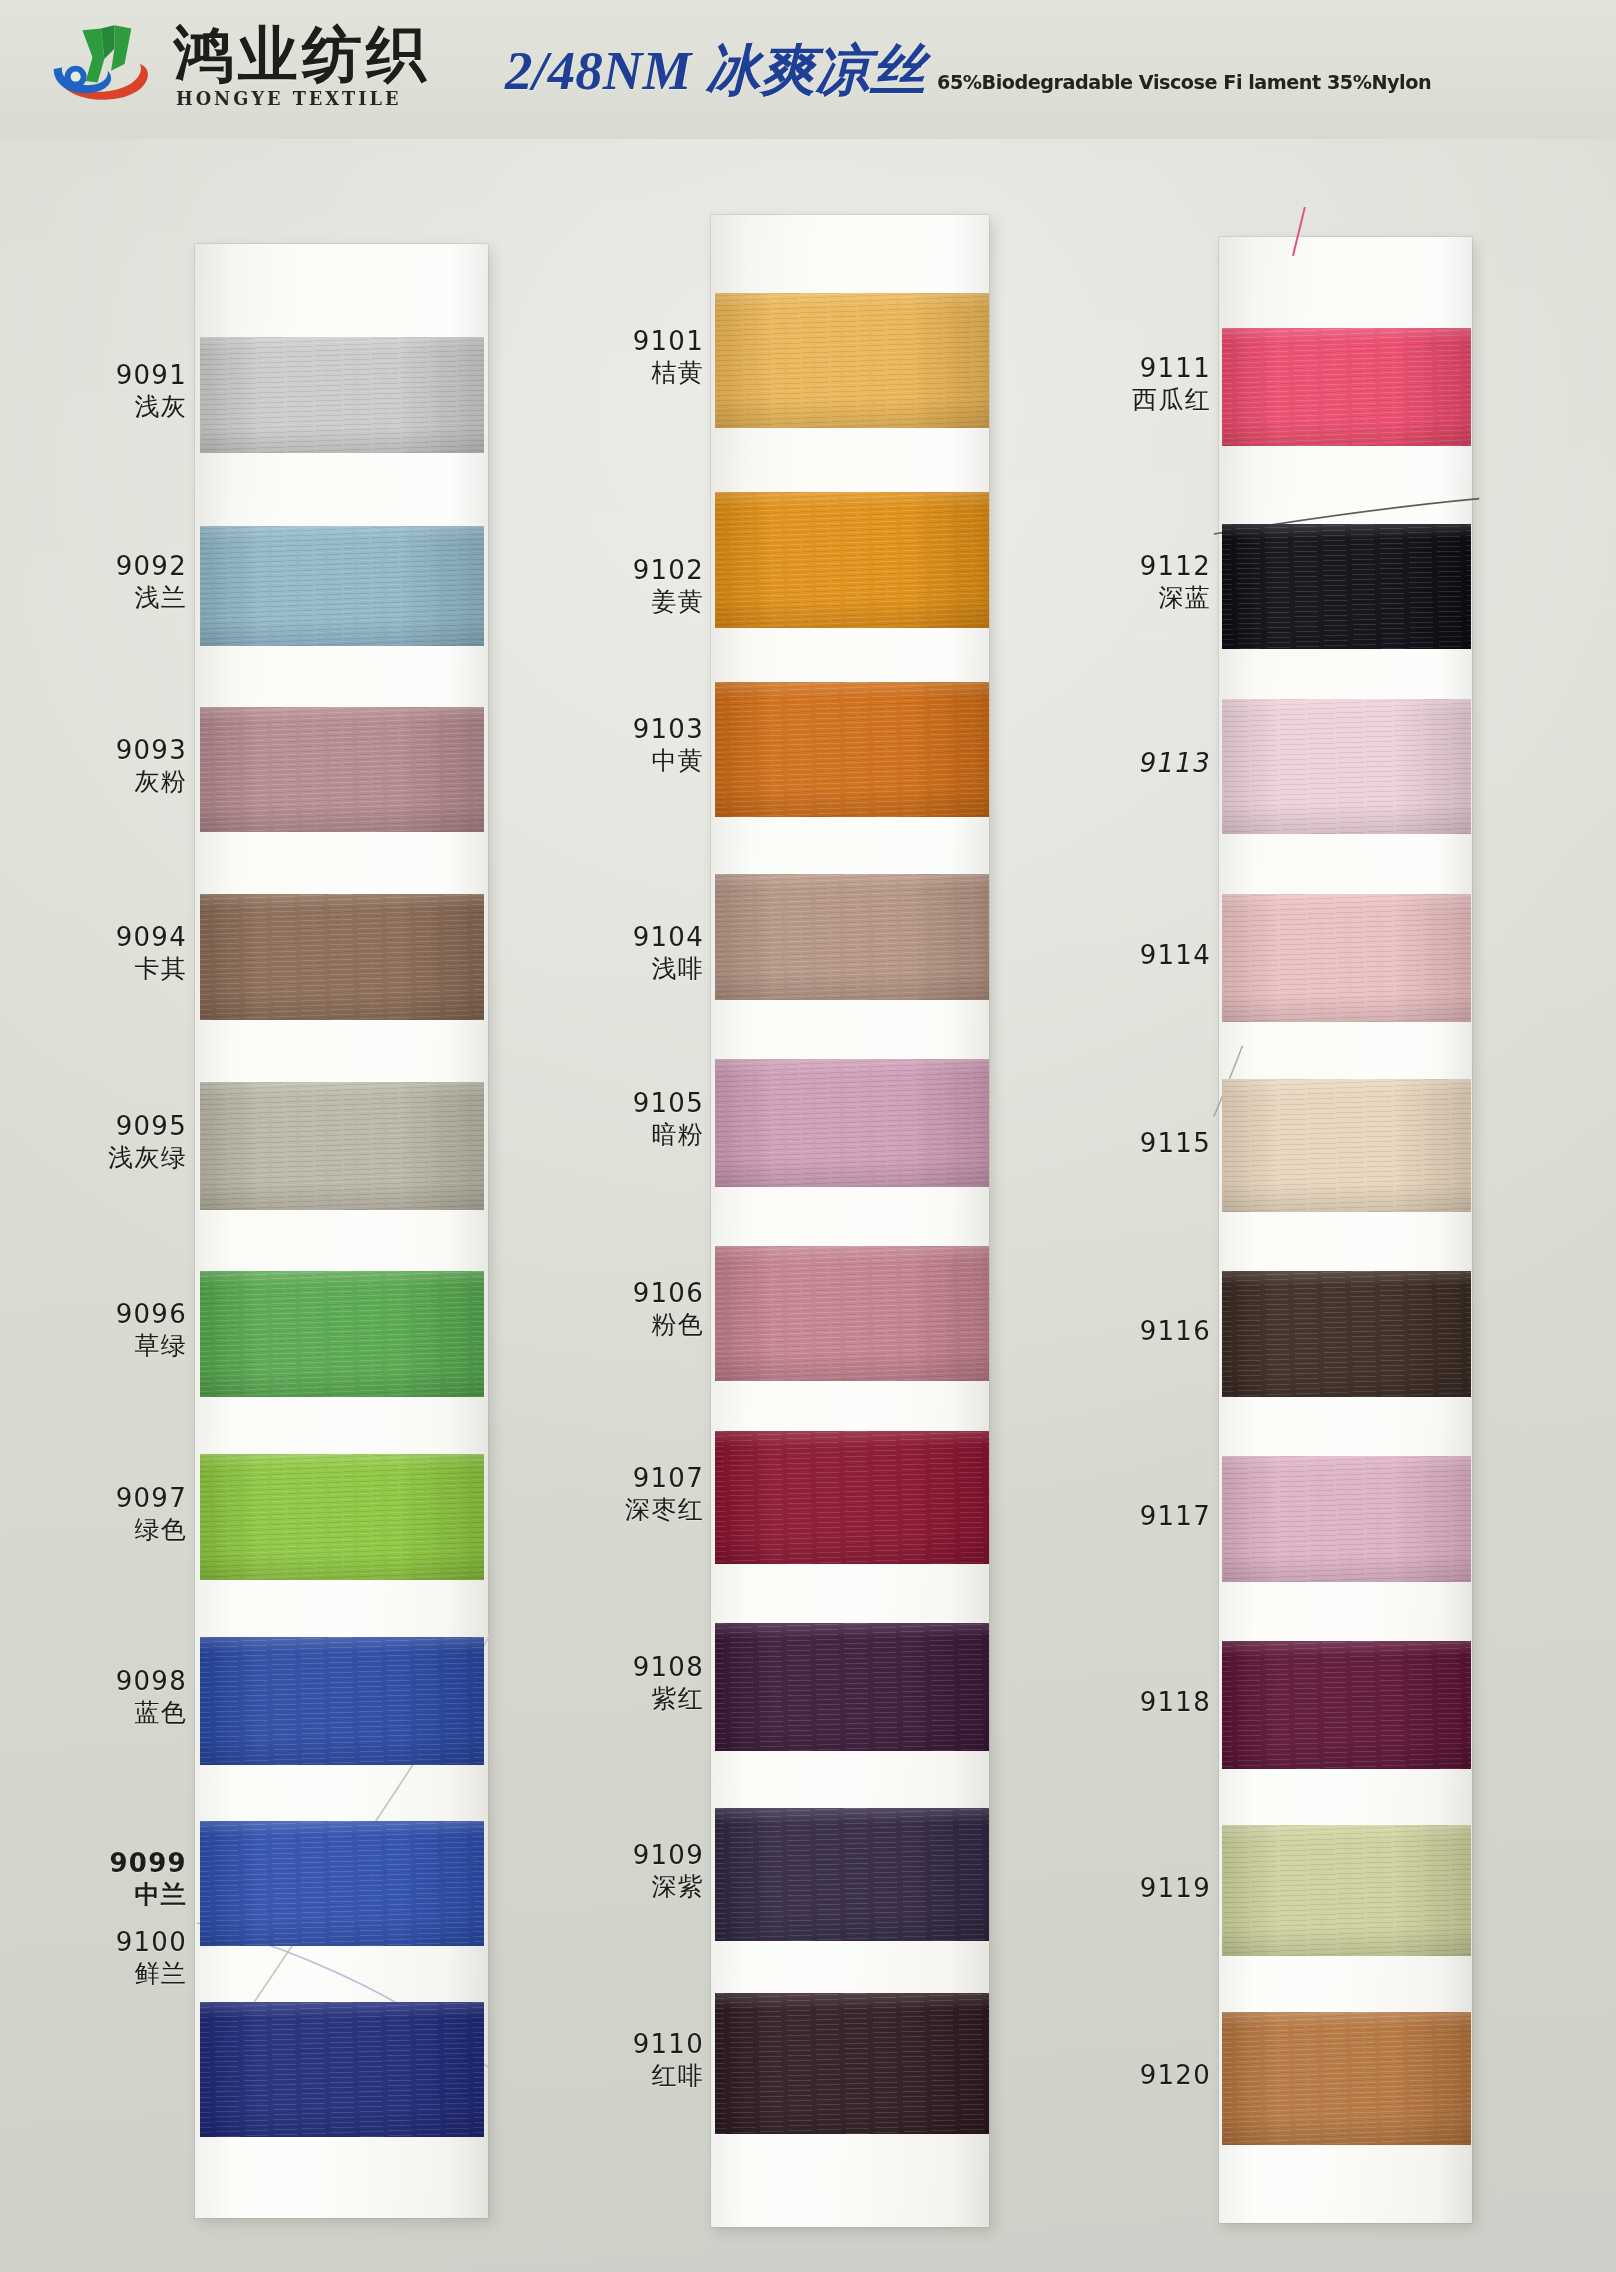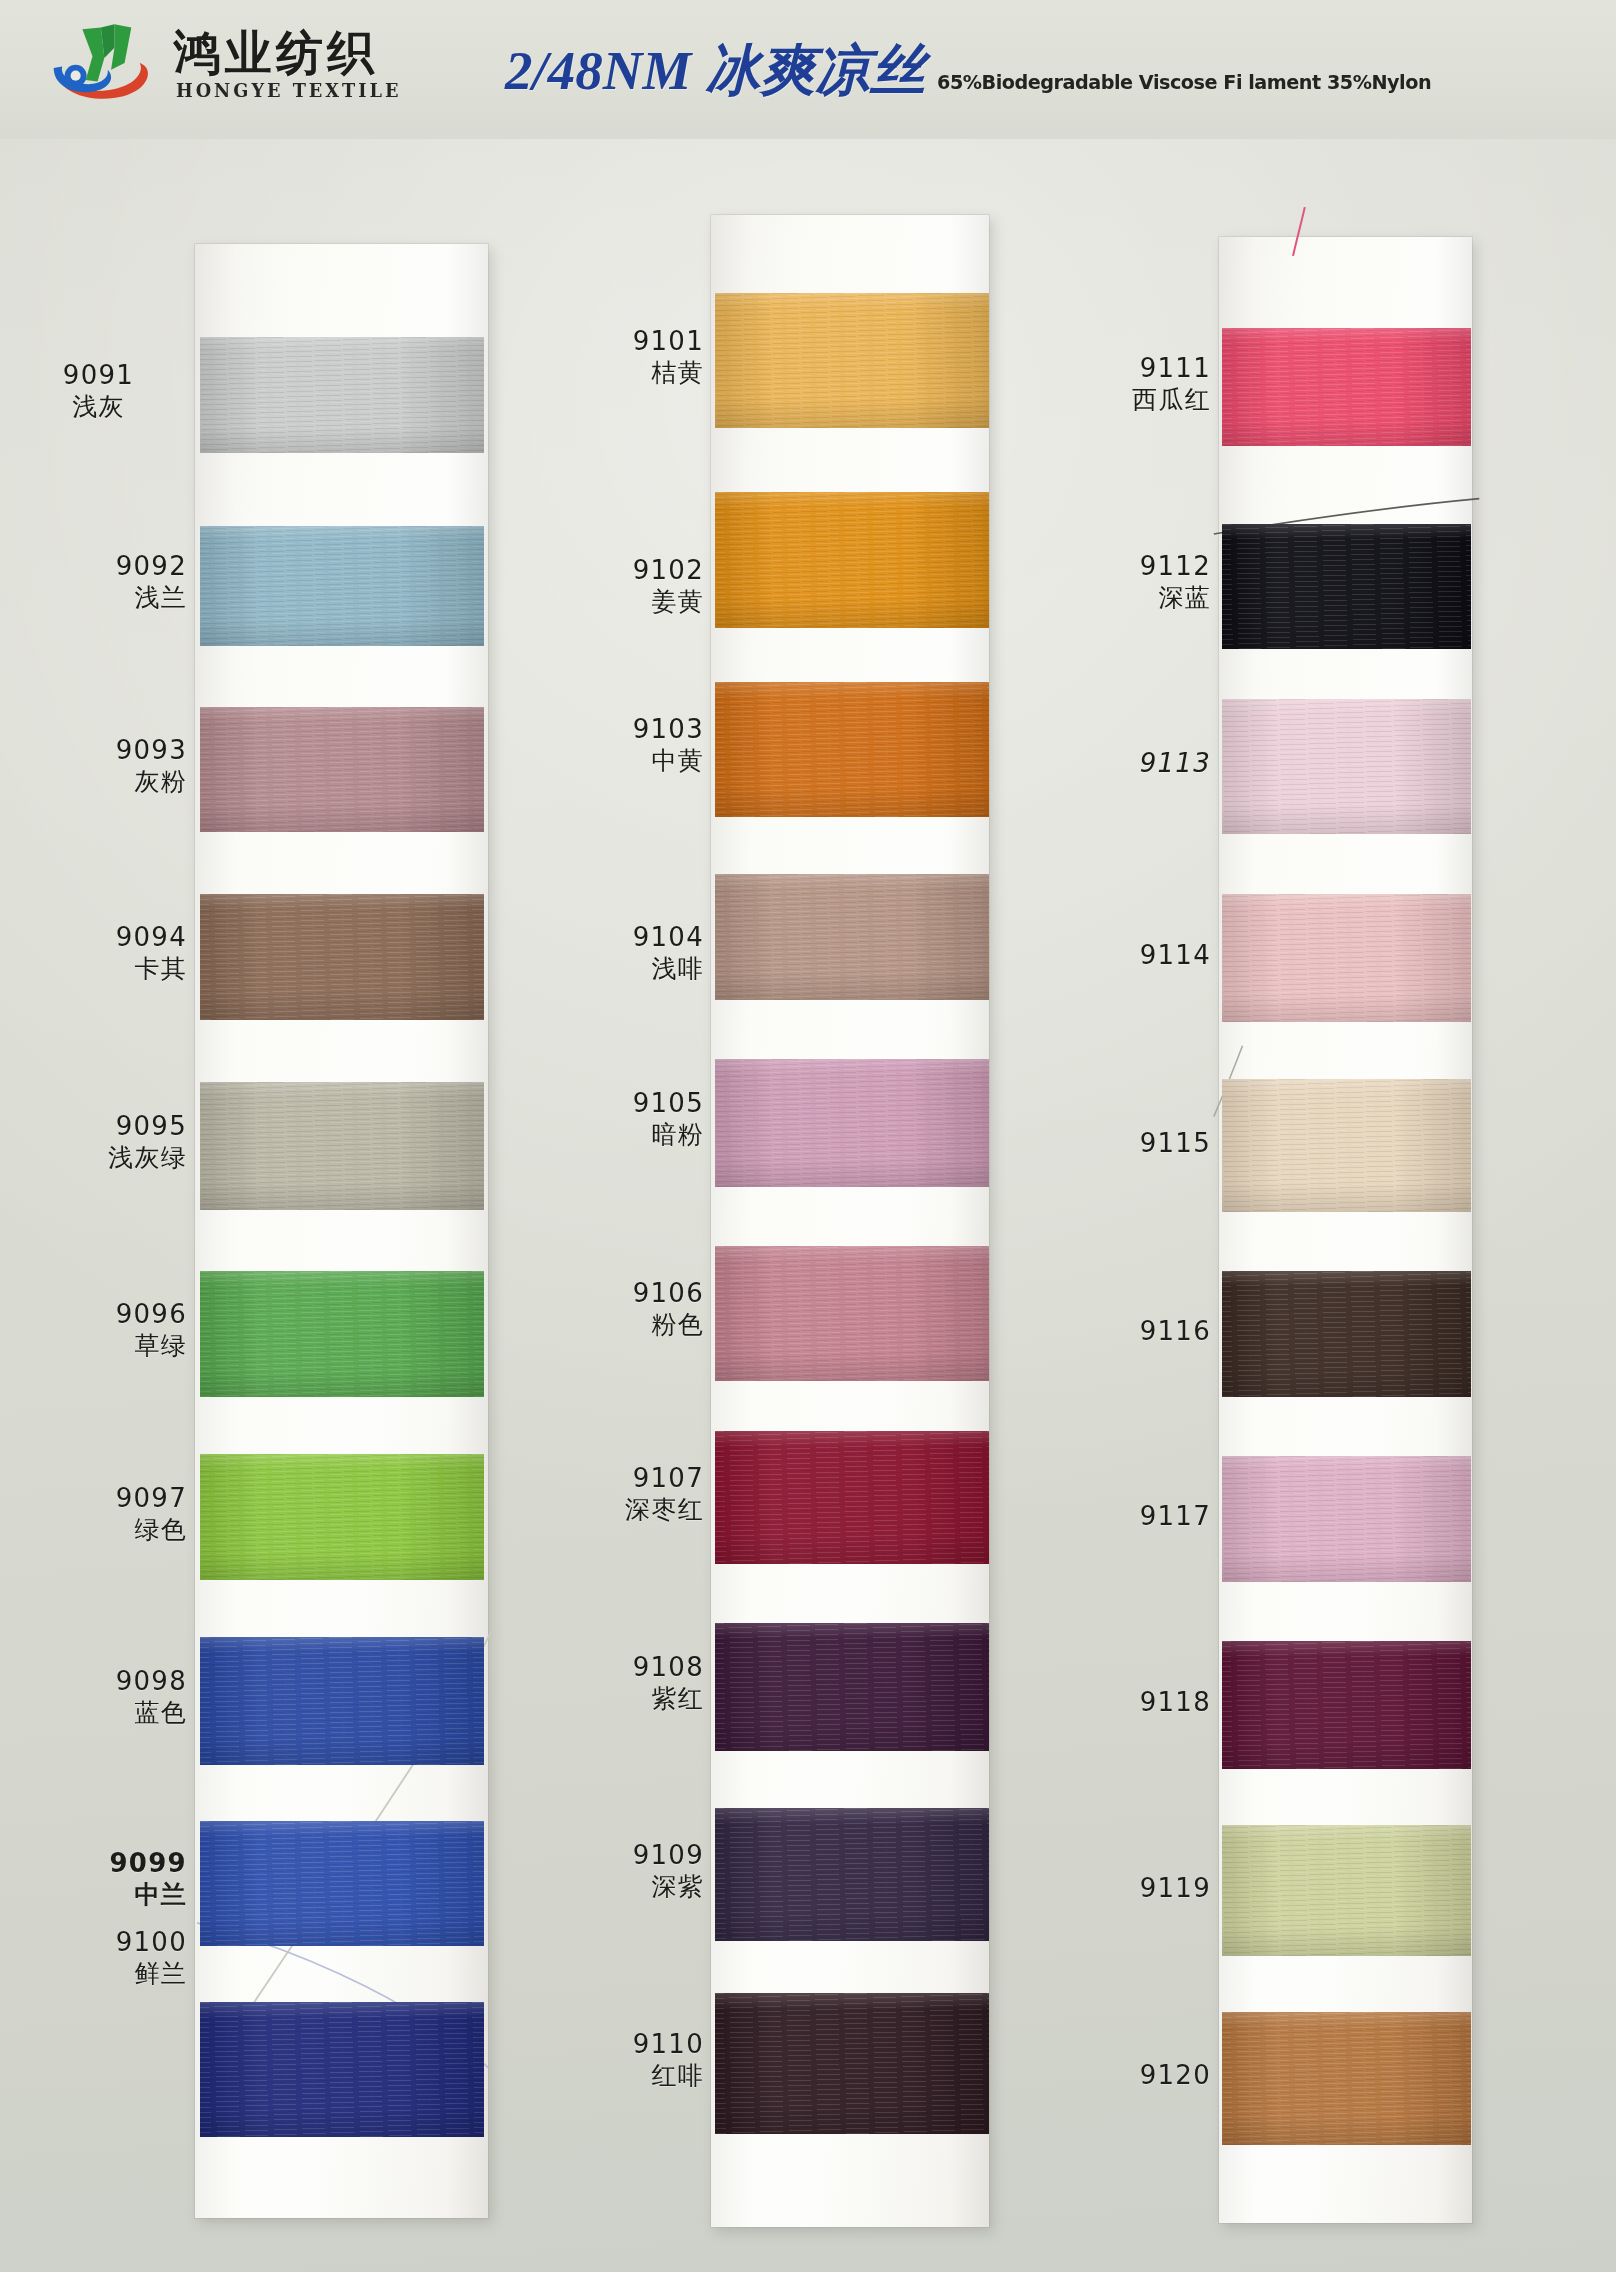--- a/index.html
+++ b/index.html
@@ -50,21 +50,21 @@
   .logo-mark svg { display: block; }
 
   .logo-words {
     display: flex;
     flex-direction: column;
     justify-content: center;
     padding-top: 5px;
   }
   .logo-cn {
     font-family: "DejaVu Serif", "Liberation Serif", serif;
-    font-size: 47px;
+    font-size: 60px;
     font-weight: bold;
     letter-spacing: 4.2px;
     color: #1d1d1b;
     line-height: 1.02;
     text-shadow: 0 0.8px 0.8px rgba(255,255,255,0.5);
   }
   .logo-en {
     font-family: "DejaVu Serif", "Liberation Serif", serif;
     font-size: 17.7px;
     font-weight: bold;
@@ -244,21 +244,21 @@
   <svg class="stray" style="left:1212px; top:1044px; width:34px; height:76px;" viewBox="0 0 40 90" width="34" height="76">
     <path d="M2 86 C 14 58, 26 28, 36 2" stroke="#a9aaa2" stroke-width="1.8" fill="none"></path>
   </svg>
 
   <div id="swatch-layer">
       <div class="swatch" style="left: 200px; top: 337px; width: 284px; height: 116px; --c: #c8cbc9;">
         <div class="fill"></div>
         <div class="threads"></div>
         <div class="shade"></div>
       </div>
-      <div class="label" style="width: 177px; left: 10px; top: 361px; text-align: center;">
+      <div class="label" style="width: 177px; left: 10px; top: 361px;">
         <span class="code">9091</span>
         <span class="name">浅灰</span>
       </div>
       <div class="swatch" style="left: 200px; top: 526px; width: 284px; height: 120px; --c: #8fb6c6;">
         <div class="fill"></div>
         <div class="threads"></div>
         <div class="shade"></div>
       </div>
       <div class="label" style="width: 177px; left: 10px; top: 552px;">
         <span class="code">9092</span>

